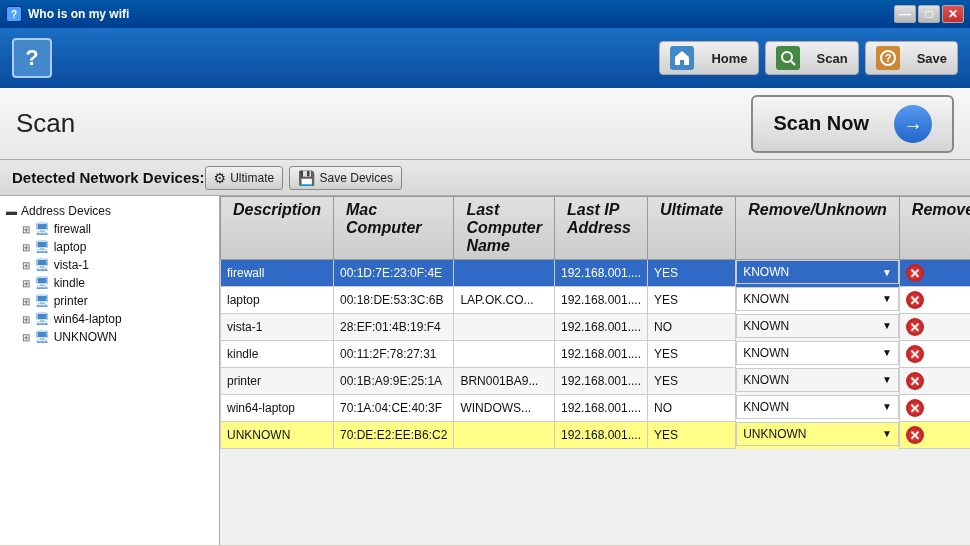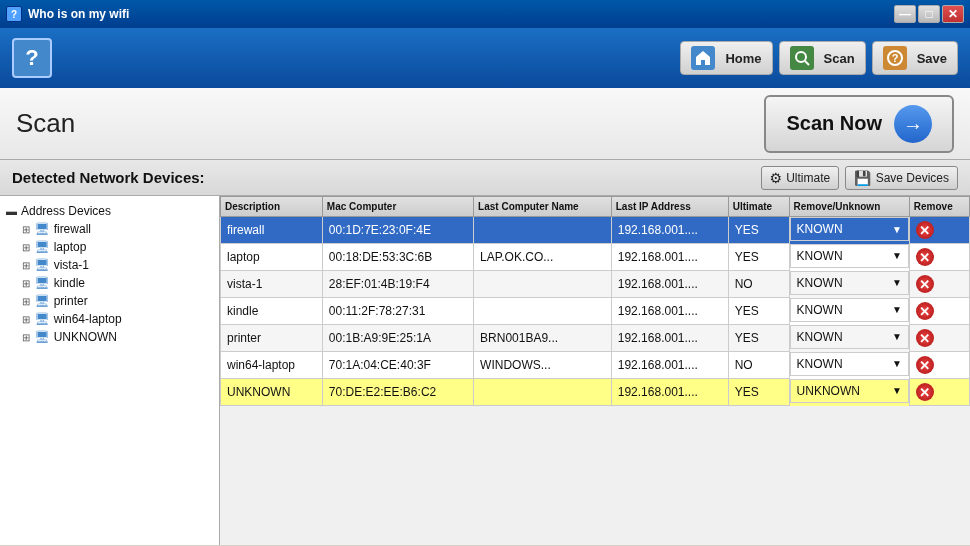--- a/index.html
+++ b/index.html
@@ -37,21 +37,21 @@
     .app-title { color: white; font-size: 22px; font-weight: bold; text-shadow: 1px 1px 2px #000; }
     .nav-buttons { display: flex; gap: 6px; }
     .nav-btn {
       background: linear-gradient(to bottom, #f0f0f0, #d0d0d0);
       border: 1px solid #aaa;
       border-radius: 4px;
       padding: 4px 10px;
       cursor: pointer;
       display: flex;
       align-items: center;
-      gap: 10px;
+      gap: 17px;
       font-size: 13px;
       font-weight: bold;
       color: #222;
       min-width: 70px;
     }
     .nav-btn-icon { width: 24px; height: 24px; border-radius: 3px; display: flex; align-items: center; justify-content: center; }
     .home-icon-bg { background: #4488cc; }
     .scan-icon-bg { background: #448844; }
     .help-icon-bg { background: #cc8833; }
 
@@ -67,42 +67,42 @@
     }
     .scan-label { font-size: 26px; color: #222; font-weight: normal; }
     .scan-now-btn {
       background: linear-gradient(to bottom, #f5f5f5, #d5d5d5);
       border: 2px solid #888;
       border-radius: 6px;
       padding: 8px 20px;
       cursor: pointer;
       display: flex;
       align-items: center;
-      gap: 12px;
+      gap: 25px;
       font-size: 20px;
       font-weight: bold;
       color: #111;
     }
     .arrow-circle {
       width: 38px; height: 38px;
       background: linear-gradient(to bottom, #5599ee, #2266cc);
       border-radius: 50%;
       display: flex; align-items: center; justify-content: center;
       color: white; font-size: 20px;
     }
 
     
     .devices-header {
       background: linear-gradient(to bottom, #e8e8e8, #d8d8d8);
       border-bottom: 1px solid #aaa;
       height: 36px;
       display: flex;
       align-items: center;
       padding: 0 12px;
-      justify-content: space-between;
+      justify-content: flex-start;
     }
     .devices-title { font-size: 15px; font-weight: bold; color: #111; }
     .header-buttons { display: flex; gap: 6px; align-items: center; }
     .settings-btn, .save-btn {
       background: linear-gradient(to bottom, #f0f0f0, #d0d0d0);
       border: 1px solid #888;
       border-radius: 3px;
       padding: 3px 8px;
       cursor: pointer;
       display: flex;
@@ -133,26 +133,27 @@
     .tree-expand { color: #555; font-size: 10px; }
     .tree-node-icon { color: #4488cc; font-size: 12px; }
     .tree-item-label { font-size: 12px; color: #111; }
 
     
     .table-panel { flex: 1; overflow: auto; }
     table { width: 100%; border-collapse: collapse; }
     thead tr { background: linear-gradient(to bottom, #e0e0e0, #cccccc); }
     th {
       border: 1px solid #999;
-      padding: 4px 4px;
-      font-size: 10px;
+      padding: 4px 12px;
+      font-size: 16px;
       font-weight: bold;
       text-align: left;
       color: #111;
       vertical-align: top;
+      font-style: italic;
     }
     td {
       border: 1px solid #ccc;
       padding: 4px 6px;
       font-size: 12px;
       color: #111;
       vertical-align: middle;
     }
     tr.row-even { background: white; }
     tr.row-odd { background: #f5f5f5; }

